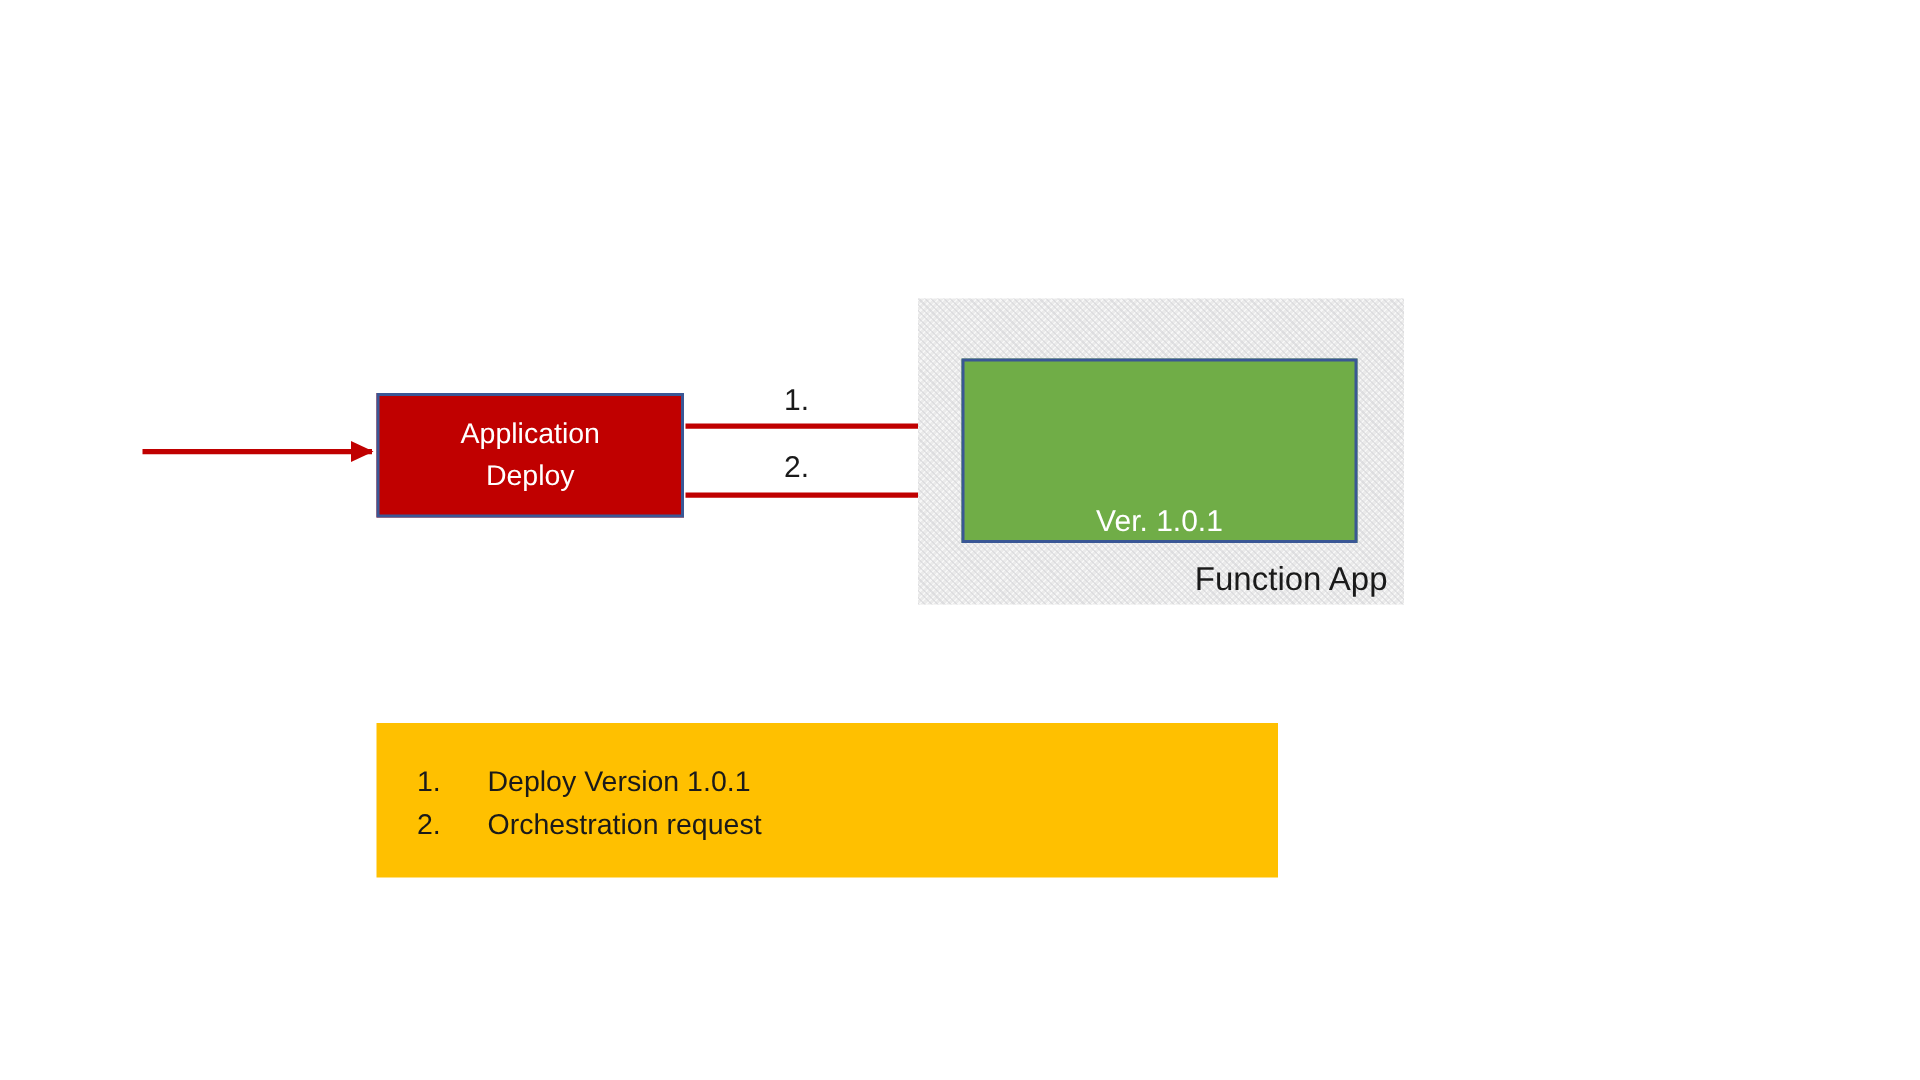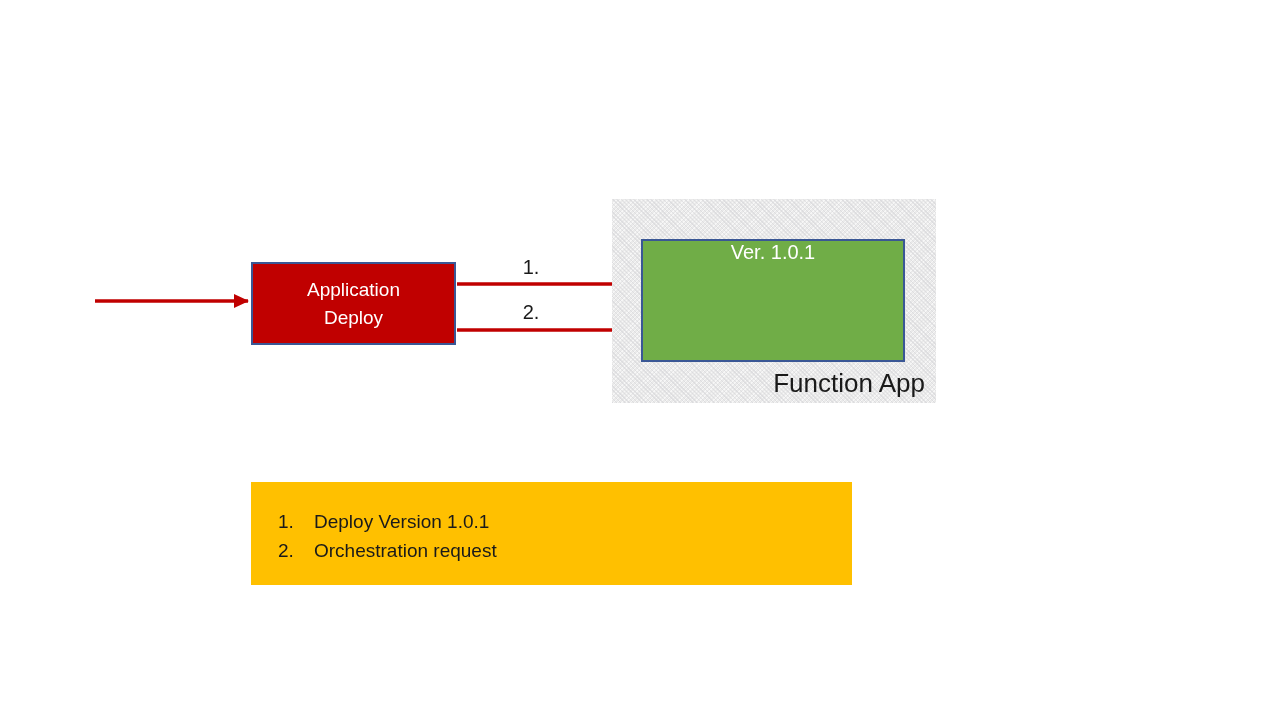--- a/index.html
+++ b/index.html
@@ -67,46 +67,46 @@
       repeating-linear-gradient(-45deg, rgba(255,255,255,0.6)  0 1px, transparent 1px 3px);
   }
   .version-box {
     position: absolute;
     left: 29px; top: 40px;
     width: 264px; height: 123px;
     box-sizing: border-box;
     background: var(--version_fill, #70AD47);
     border: 2px solid var(--shape_border, #3A5795);
     display: flex;
-    align-items: flex-start;
+    align-items: flex-end;
     justify-content: center;
     color: var(--text_light, #ffffff);
     font-size: 20px;
   }
   .function-app-label {
     position: absolute;
     right: 11px; bottom: 4px;
     color: var(--text_dark, #1A1A1A);
-    font-size: 26px;
+    font-size: 22px;
     white-space: nowrap;
   }
   .legend-box {
     position: absolute;
     left: 251px; top: 482px;
     width: 601px; height: 103px;
     box-sizing: border-box;
     background: var(--legend_bg, #FFC000);
     padding: 25px 0 0 27px;
     color: var(--text_dark, #1A1A1A);
     font-size: 19px;
     line-height: 29px;
   }
   .legend-row { display: flex; }
   .legend-row .num { width: 36px; flex: 0 0 36px; }
-  .legend-row .txt { flex: 1; }
+  .legend-row .txt { flex: 1; margin-left: 11px; }
 </style>
 </head>
 <body>
 
 <div class="canvas">
 
   <svg class="arrows-layer" width="1280" height="720" viewBox="0 0 1280 720" xmlns="http://www.w3.org/2000/svg">
     <defs>
       <marker id="ah" markerUnits="userSpaceOnUse" markerWidth="16" markerHeight="14" refX="14" refY="7" orient="auto">
         <path class="arrowhead-shape" d="M0,0 L15,7 L0,14 Z" fill="#C00000"></path>

